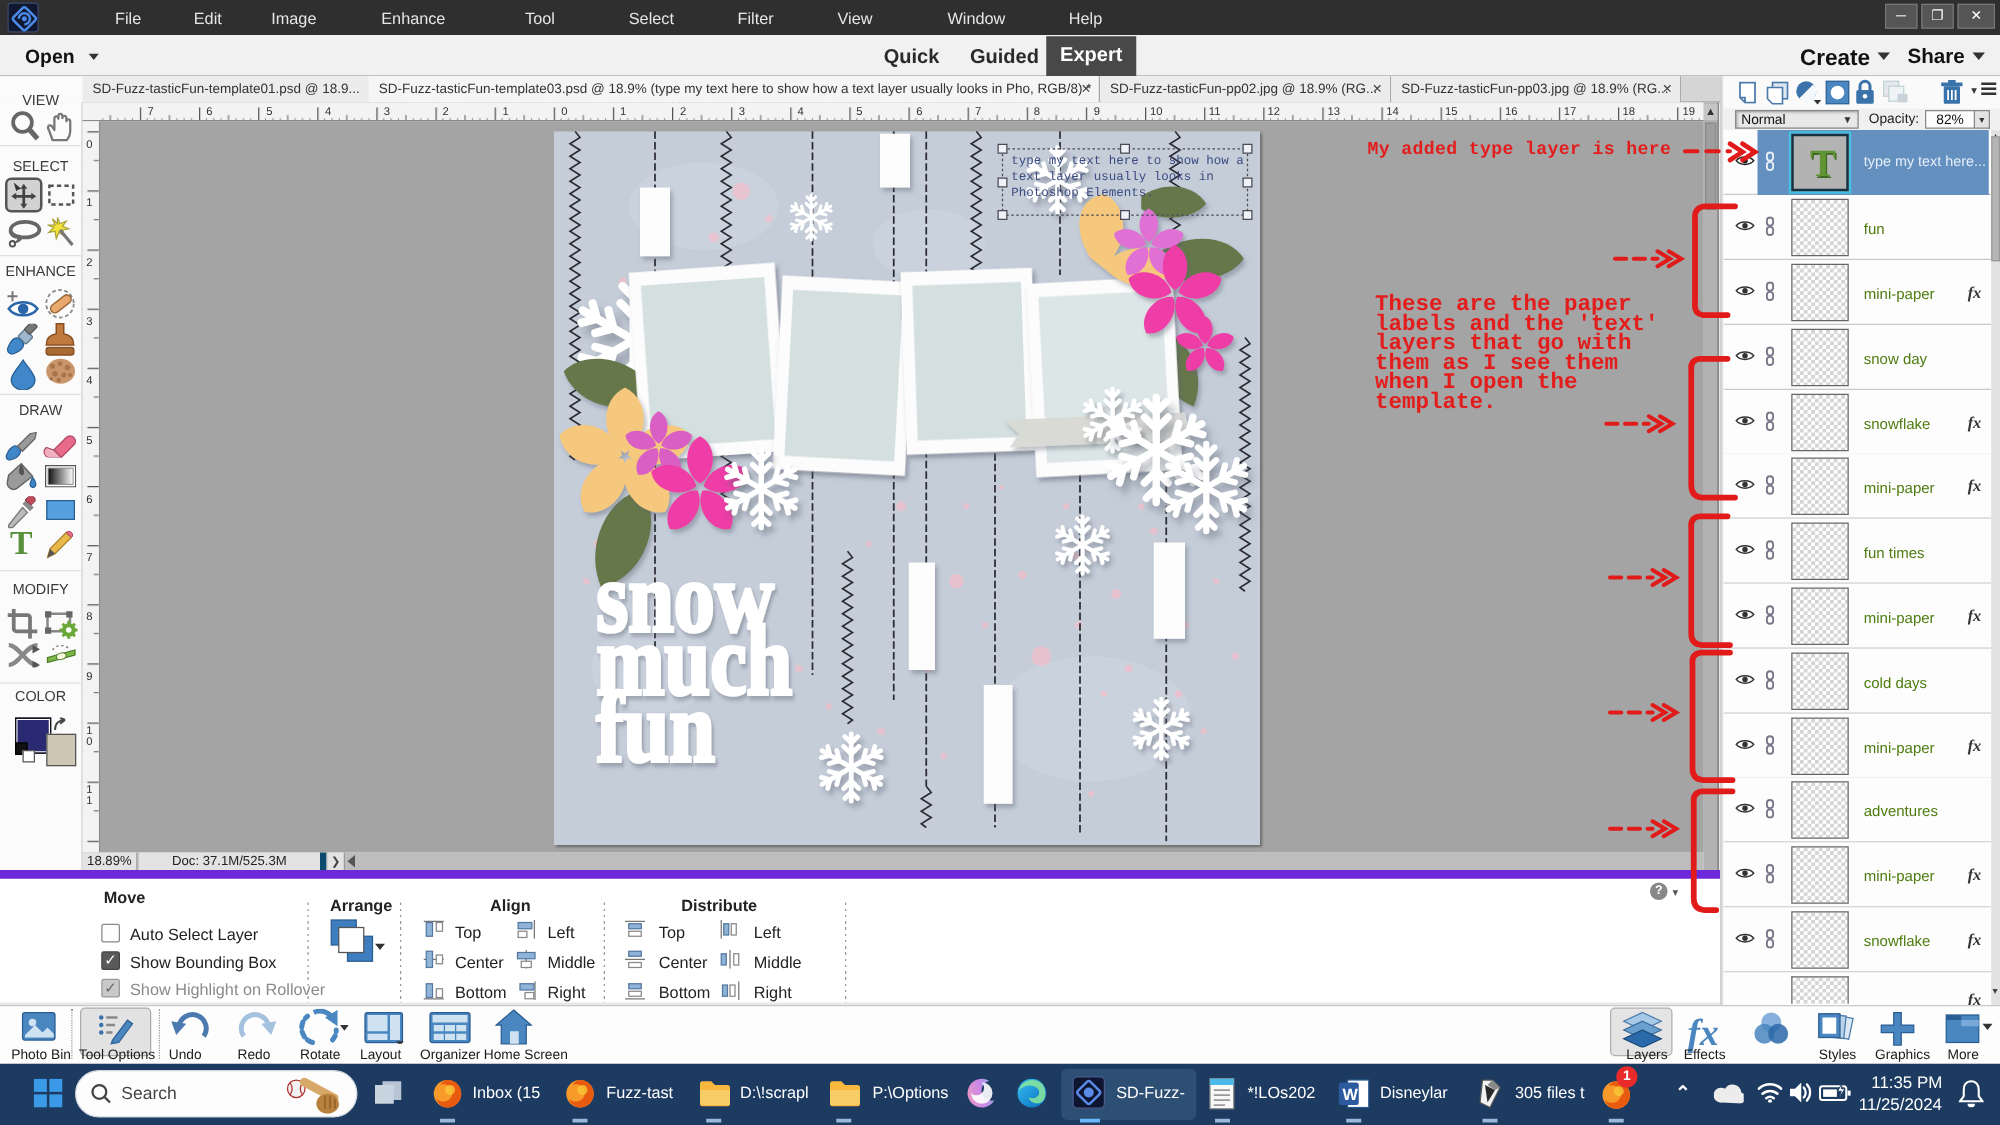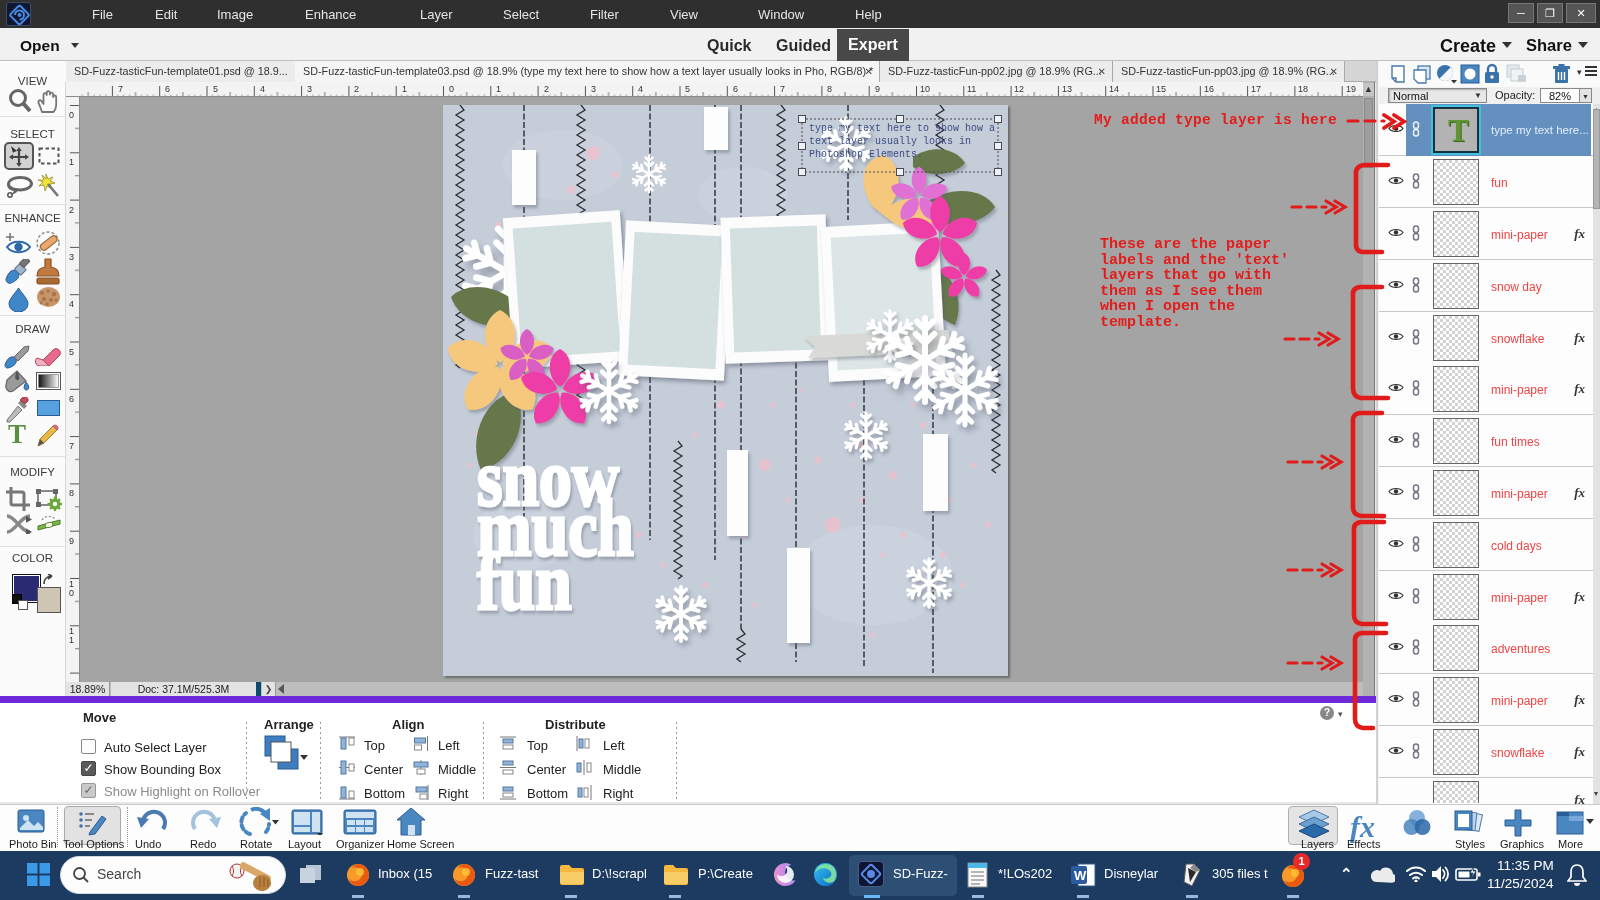--- a/index.html
+++ b/index.html
@@ -39,21 +39,21 @@
 
 #layers { left:1376px; top:61px; width:224px; height:743px; background:#f2f2f2; border-left:2px solid #d2d2d2; }
 #lp-head { position:absolute; left:1px; top:0; width:221px; height:26px; background:#fafafa; }
 #lp-blend { position:absolute; left:1px; top:26px; width:221px; height:17px; background:#f0f0f0; }
 .lrow { position:absolute; left:1px; width:214px; height:52px; background:#fdfdfd; border-bottom:1px solid #c9c9c9; }
 .lthumb { position:absolute; left:54px; top:3px; width:46px; height:46px; border:1px solid #666;
   background-image:
     linear-gradient(45deg,#d2d2d2 25%,transparent 25%,transparent 75%,#d2d2d2 75%),
     linear-gradient(45deg,#d2d2d2 25%,transparent 25%,transparent 75%,#d2d2d2 75%);
   background-size:6px 6px; background-position:0 0,3px 3px; background-color:#fff; }
-.lname { position:absolute; left:112px; top:20px; font-size:12px; color:#ef4444; white-space:nowrap; }
+.lname { position:absolute; left:112px; top:20px; font-size:12px; color:#4d7c0f; white-space:nowrap; }
 .lfx { position:absolute; right:8px; top:18px; font-size:13px; font-style:italic; font-weight:bold; color:#333; font-family:"Liberation Serif",serif; }
 .leye { position:absolute; left:9px; top:19px; }
 .lchain { position:absolute; left:32px; top:17px; color:#777; font-size:13px; }
 
 #bottombar { left:0; top:804px; width:1600px; height:47px; background:#fdfdfd; border-top:1px solid #c9c9c9; }
 .bblabel { position:absolute; top:33px; font-size:11px; color:#1a1a1a; white-space:nowrap; }
 
 #taskbar { left:0; top:851px; width:1600px; height:49px; background:#1d3b60; }
 .tklabel { position:absolute; top:15px; color:#fff; font-size:13px; white-space:nowrap; }
 .red { color:#e31c1c; font-family:"Liberation Mono",monospace; font-weight:bold; }
@@ -65,21 +65,21 @@
   <div class="abs" id="menubar">
     <div id="pselogo"><svg width="25" height="24" viewBox="0 0 25 24">
           <rect x="5.5" y="5" width="14" height="14" rx="2" fill="none" stroke="#4a8ae8" stroke-width="2" transform="rotate(45 12.5 12)"></rect>
           <path d="M8 12 a4.5 4.5 0 1 1 4.5 4.5" fill="none" stroke="#4a8ae8" stroke-width="2"></path>
           <circle cx="12.5" cy="12" r="2" fill="#4a8ae8"></circle>
         </svg></div>
     <span class="mi" style="left:92px">File</span>
     <span class="mi" style="left:155px">Edit</span>
     <span class="mi" style="left:217px">Image</span>
     <span class="mi" style="left:305px">Enhance</span>
-    <span class="mi" style="left:420px">Layer</span>
+    <span class="mi" style="left:420px">Tool</span>
     <span class="mi" style="left:503px">Select</span>
     <span class="mi" style="left:590px">Filter</span>
     <span class="mi" style="left:670px">View</span>
     <span class="mi" style="left:758px">Window</span>
     <span class="mi" style="left:855px">Help</span>
     <div class="winctl" style="left:1508px">─</div>
     <div class="winctl" style="left:1537px">❐</div>
     <div class="winctl" style="left:1566px;width:30px;">✕</div>
   </div>
 
@@ -533,21 +533,21 @@
           <rect x="355.5" y="37.5" width="7" height="7"></rect>
             <rect x="551.5" y="37.5" width="7" height="7"></rect>
           <rect x="355.5" y="63.5" width="7" height="7"></rect>
             <rect x="453.5" y="63.5" width="7" height="7"></rect>
             <rect x="551.5" y="63.5" width="7" height="7"></rect>
         </g>
       </g>
     </svg>
 
     <div class="red" style="position:absolute;left:1028px;top:30px;font-size:14.5px;letter-spacing:0.3px;">My added type layer is here</div>
-    <div class="red" style="position:absolute;left:1034px;top:155px;font-size:15px;line-height:15.5px;">These are the paper<br>labels and the 'text'<br>layers that go with<br>them as I see them<br>when I open the<br>template.</div>
+    <div class="red" style="position:absolute;left:1034px;top:155px;font-size:18px;line-height:15.5px;">These are the paper<br>labels and the 'text'<br>layers that go with<br>them as I see them<br>when I open the<br>template.</div>
   </div>
 
   <svg class="abs" id="redoverlay" style="left:0;top:0;pointer-events:none;z-index:50;" width="1600" height="900" viewBox="0 0 1600 900">
     <g stroke="#e11a1a" fill="none" stroke-linecap="round">
       <g stroke-width="3.2">
         <path d="M1348,121 h10 m7,0 h10 m7,0 h2"></path>
         <path d="M1292,207 h9 m6,0 h9 m6,0 h4 m0,-6 l10,6 l-10,6 m9,-12 l10,6 l-10,6"></path>
         <path d="M1285,339 h9 m6,0 h9 m6,0 h4 m0,-6 l10,6 l-10,6 m9,-12 l10,6 l-10,6"></path>
         <path d="M1288,462 h9 m6,0 h9 m6,0 h4 m0,-6 l10,6 l-10,6 m9,-12 l10,6 l-10,6"></path>
         <path d="M1288,570 h9 m6,0 h9 m6,0 h4 m0,-6 l10,6 l-10,6 m9,-12 l10,6 l-10,6"></path>
@@ -1075,21 +1075,21 @@
     <div class="tklabel" style="left:485px;">Fuzz-tast</div>
     <svg style="position:absolute;left:559px;top:13px;" width="26" height="22" viewBox="0 0 26 22">
         <path d="M1 3 a2 2 0 0 1 2 -2 h7 l3 3 h10 a2 2 0 0 1 2 2 v13 a2 2 0 0 1 -2 2 h-20 a2 2 0 0 1 -2 -2 Z" fill="#f8b83e"></path>
         <path d="M1 8 h24 v10 a2 2 0 0 1 -2 2 h-20 a2 2 0 0 1 -2 -2 Z" fill="#f8cc66"></path>
       </svg>
     <div class="tklabel" style="left:592px;">D:\!scrapl</div>
     <svg style="position:absolute;left:663px;top:13px;" width="26" height="22" viewBox="0 0 26 22">
         <path d="M1 3 a2 2 0 0 1 2 -2 h7 l3 3 h10 a2 2 0 0 1 2 2 v13 a2 2 0 0 1 -2 2 h-20 a2 2 0 0 1 -2 -2 Z" fill="#f8b83e"></path>
         <path d="M1 8 h24 v10 a2 2 0 0 1 -2 2 h-20 a2 2 0 0 1 -2 -2 Z" fill="#f8cc66"></path>
       </svg>
-    <div class="tklabel" style="left:698px;">P:\Create</div>
+    <div class="tklabel" style="left:698px;">P:\Options</div>
     <svg style="position:absolute;left:773px;top:11px;" width="25" height="25" viewBox="0 0 25 25">
         <defs>
           <linearGradient id="cpg" x1="0" y1="0" x2="1" y2="1">
             <stop offset="0" stop-color="#7ac0f8"></stop>
             <stop offset="0.5" stop-color="#c888e8"></stop>
             <stop offset="1" stop-color="#f89ab8"></stop>
           </linearGradient>
         </defs>
         <path d="M12.5 1 A11.5 11.5 0 1 1 1 12.5 A8 8 0 0 0 12.5 1 Z" fill="url(#cpg)" transform="rotate(120 12.5 12.5)"></path>
         <path d="M12.5 4 A8.5 8.5 0 1 1 4 12.5 A6 6 0 0 0 12.5 4 Z" fill="#fff" opacity="0.9"></path>

